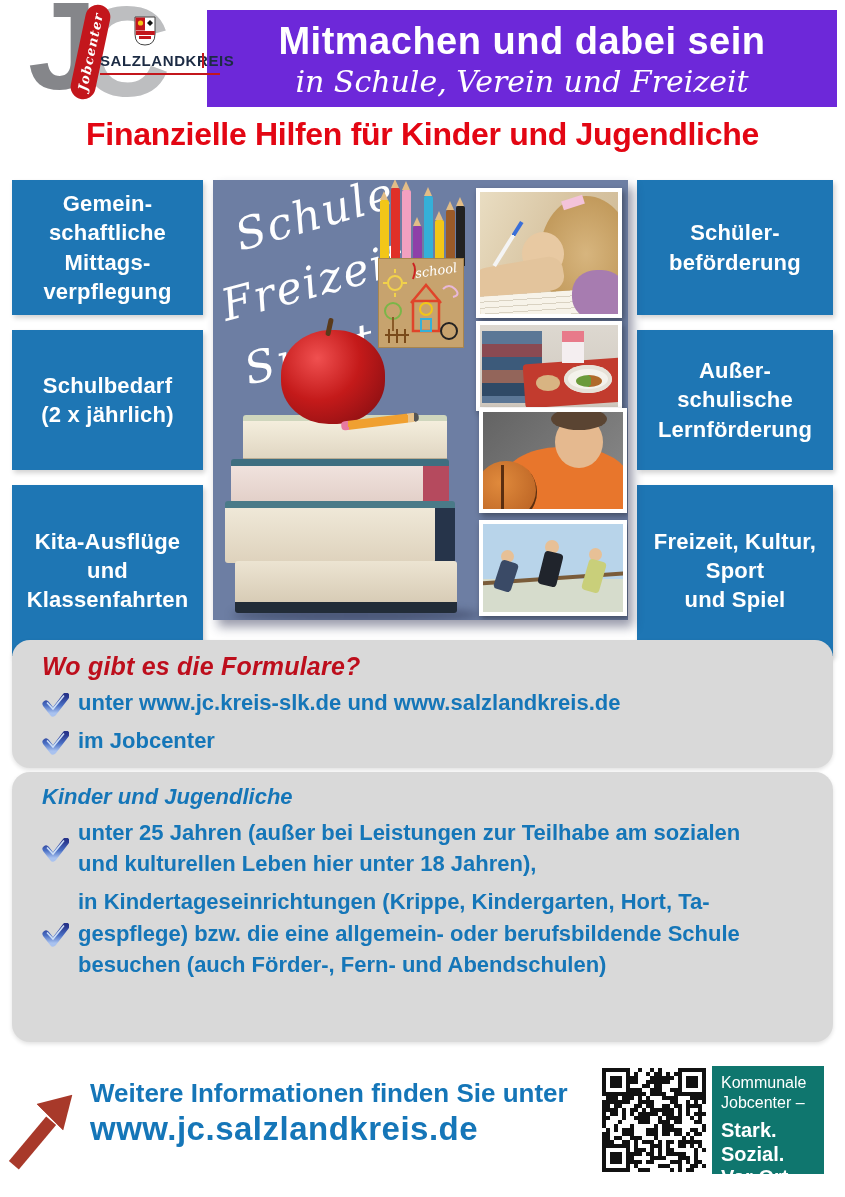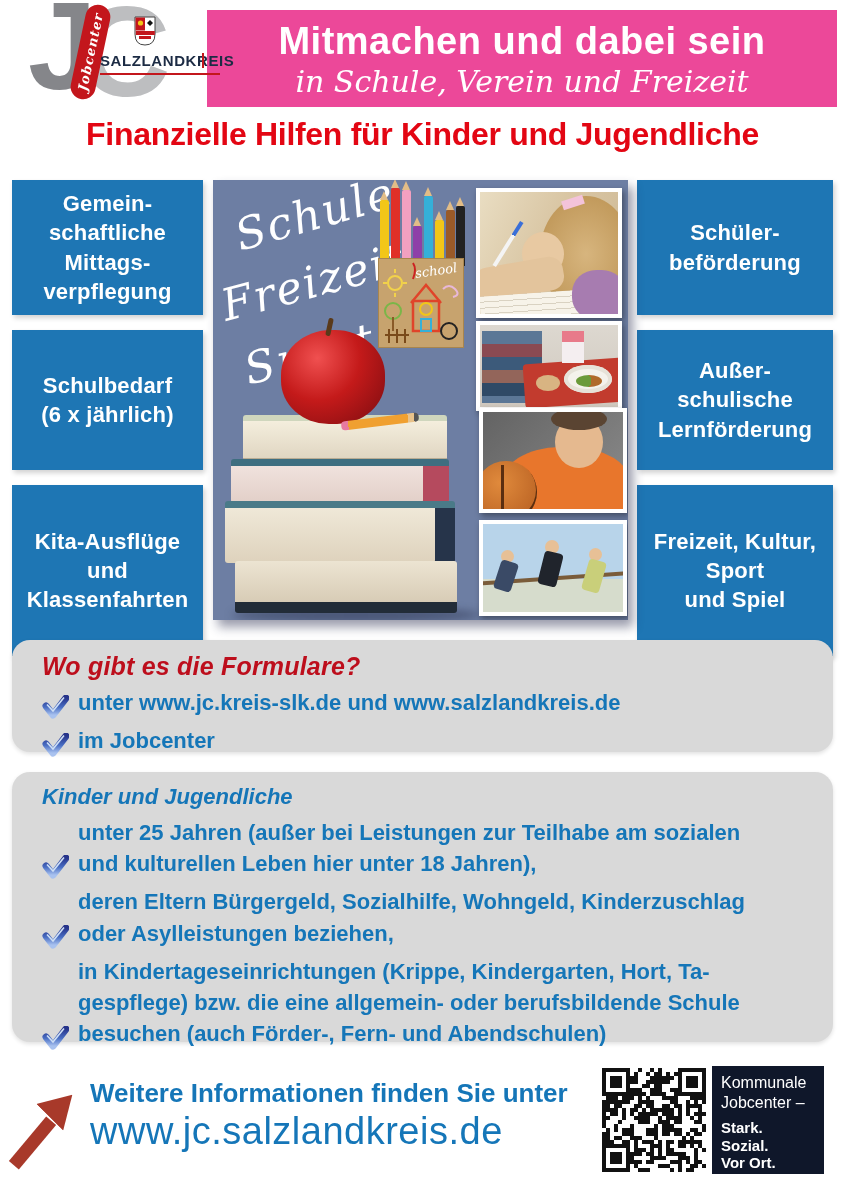--- a/index.html
+++ b/index.html
@@ -14,21 +14,21 @@
   .ribbon{left:64px;top:4px;width:25px;height:96px;background:#c3161c;border-radius:13px;
           transform:rotate(12deg);display:flex;align-items:center;justify-content:center;z-index:3}
   .ribbon span{writing-mode:vertical-rl;transform:rotate(180deg);color:#fff;font-style:italic;
           font-weight:bold;font-size:13px;letter-spacing:1px;font-family:"DejaVu Serif",serif}
   .crest{left:120px;top:16px;z-index:4}
   .wordmark{left:86px;top:52px;font-size:15px;font-weight:bold;color:#1c2b44;letter-spacing:.6px;z-index:4}
   .wordbar{left:188px;top:53px;width:2px;height:15px;background:#c3161c;z-index:5}
   .wordline{left:86px;top:73px;width:120px;height:2px;background:#c3161c;z-index:4}
 
   
-  .banner{left:207px;top:10px;width:630px;height:97px;background:#ec4899;color:#fff;text-align:center;padding-top:10px}
+  .banner{left:207px;top:10px;width:630px;height:97px;background:#6d28d9;color:#fff;text-align:center;padding-top:10px}
   .banner-title{font-size:38px;font-weight:bold;letter-spacing:.5px}
   .banner-sub{font-size:30px;font-style:italic;font-family:"DejaVu Serif",serif;margin-top:1px}
   .headline{left:0;top:116px;width:845px;text-align:center;font-size:32px;font-weight:bold;
             color:#e30613;letter-spacing:-.3px}
 
   
   .benefit{background:#1e76b4;color:#fff;font-weight:bold;font-size:22px;line-height:1.32;
            text-align:center;display:flex;align-items:center;justify-content:center;
            white-space:pre-line;box-shadow:2px 3px 5px rgba(0,0,0,.18);letter-spacing:.2px}
   .bl{left:12px;width:191px}.br{left:637px;width:196px}
@@ -48,38 +48,38 @@
   .pcl i{position:absolute;top:-9px;left:0;width:0;height:0;border-left:4.5px solid transparent;
          border-right:4.5px solid transparent;border-bottom:9px solid #e2bd87;display:block}
   .school-label{position:absolute;right:6px;top:4px;color:#fff;font-family:"DejaVu Serif",serif;
                 font-style:italic;font-size:13px;transform:rotate(-8deg)}
 
   
   .graybox{left:12px;width:821px;background:#d9d9d9;border-radius:18px;padding:12px 22px 12px 30px;
            box-shadow:0 2px 4px rgba(0,0,0,.12)}
   .gb-title{color:#bd0e1c;font-style:italic;font-weight:bold;font-size:25px;letter-spacing:.2px}
   .gb-sub{color:#1576b8;font-style:italic;font-weight:bold;font-size:22px;margin-top:0}
-  .citem{display:flex;align-items:flex-end;margin-top:7px}
+  .citem{display:flex;align-items:center;margin-top:7px}
   .citem svg{flex:0 0 27px;margin:3px 9px 0 0}
   .ctext{white-space:pre-line;color:#1576b8;font-weight:bold;font-size:22px;line-height:1.42}
   .ctext.big{font-size:22px;line-height:1.4}
 
   
   .f-info{left:90px;top:1078px;font-size:26px;font-weight:bold;color:#1576b8}
-  .f-url{left:90px;top:1110px;font-size:38px;font-weight:normal;color:#1576b8;letter-spacing:.5px}
+  .f-url{left:90px;top:1110px;font-size:33px;font-weight:bold;color:#1576b8;letter-spacing:.5px}
   .arrowbox{left:12px;top:1086px;width:78px;height:78px}
   .arrow-tail{position:absolute;left:14px;top:28px;width:13px;height:58px;background:#a8392a;transform:rotate(40deg)}
   .arrow-head{position:absolute;left:30px;top:4px;width:38px;height:32px;background:#a8392a;
               clip-path:polygon(50% 0,0 100%,100% 100%);transform:rotate(45deg)}
   .qr{left:600px;top:1066px;display:grid;grid-template-columns:repeat(26,4px);grid-auto-rows:4px;
       background:#fff;border:2px solid #fff}
   .qm{width:4px;height:4px}.qm.on{background:#111}
-  .brand{left:712px;top:1066px;width:112px;height:108px;background:#0f172a;color:#fff;padding:7px 9px}
+  .brand{left:712px;top:1066px;width:112px;height:108px;background:#0f766e;color:#fff;padding:7px 9px}
   .brand-name{font-size:16px;line-height:1.22;white-space:pre-line}
-  .brand-tag{font-size:15px;line-height:1.18;font-weight:bold;white-space:pre-line;margin-top:7px}
+  .brand-tag{font-size:20px;line-height:1.18;font-weight:bold;white-space:pre-line;margin-top:7px}
 </style>
 </head>
 <body>
 
 <svg width="0" height="0" style="position:absolute" aria-hidden="true">
   <defs>
     <linearGradient id="chkg" x1="0" y1="0" x2="0" y2="1">
       <stop offset="0" stop-color="#27348b"></stop>
         <stop offset=".55" stop-color="#4a6fc4"></stop>
         <stop offset="1" stop-color="#a9c2ef"></stop>
@@ -113,21 +113,21 @@
     <div class="banner-sub">in Schule, Verein und Freizeit</div>
   </div>
 
   <div class="abs headline">Finanzielle Hilfen für Kinder und Jugendliche</div>
 
   <div class="abs benefit bl row1">Gemein-
 schaftliche
 Mittags-
 verpflegung</div>
   <div class="abs benefit bl row2">Schulbedarf
-(6 x jährlich)</div>
+(2 x jährlich)</div>
   <div class="abs benefit bl row3">Kita-Ausflüge
 und
 Klassenfahrten</div>
 
   <div class="abs benefit br row1">Schüler-
 beförderung</div>
   <div class="abs benefit br row2">Außer-
 schulische
 Lernförderung</div>
   <div class="abs benefit br row3">Freizeit, Kultur,
@@ -241,21 +241,21 @@
         <div class="abs" style="left:18px;top:26px;width:13px;height:13px;border-radius:50%;background:#e7c096"></div>
         <div class="abs" style="left:14px;top:37px;width:18px;height:30px;background:#3a4a66;transform:rotate(18deg);border-radius:4px"></div>
         <div class="abs" style="left:62px;top:16px;width:14px;height:14px;border-radius:50%;background:#e7c096"></div>
         <div class="abs" style="left:58px;top:28px;width:19px;height:34px;background:#20242c;transform:rotate(14deg);border-radius:4px"></div>
         <div class="abs" style="left:106px;top:24px;width:13px;height:13px;border-radius:50%;background:#e7c096"></div>
         <div class="abs" style="left:102px;top:36px;width:18px;height:32px;background:#c9cf7a;transform:rotate(16deg);border-radius:4px"></div>
       </div>
     </div>
   </div>
 
-  <div class="abs graybox" style="top:640px;height:112px">
+  <div class="abs graybox" style="top:640px;height:128px">
     <div class="gb-title">Wo gibt es die Formulare?</div>
     <div class="citem">
       <svg viewBox="0 0 27 24" width="27" height="24">
         <path d="M4 11 L11 20 L24 3" fill="none" stroke="url(#chkg)" stroke-width="7" stroke-linecap="round" stroke-linejoin="round"></path>
         <path d="M5 9.5 L11 16 L22 2.5" fill="none" stroke="#cfe0f6" stroke-width="1.6"></path>
       </svg>
       <span class="ctext big">unter www.jc.kreis-slk.de und www.salzlandkreis.de</span>
     </div>
     <div class="citem">
       <svg viewBox="0 0 27 24" width="27" height="24">
@@ -274,28 +274,20 @@
         <path d="M5 9.5 L11 16 L22 2.5" fill="none" stroke="#cfe0f6" stroke-width="1.6"></path>
       </svg>
       <span class="ctext">unter 25 Jahren (außer bei Leistungen zur Teilhabe am sozialen
 und kulturellen Leben hier unter 18 Jahren),</span>
     </div>
     <div class="citem">
       <svg viewBox="0 0 27 24" width="27" height="24">
         <path d="M4 11 L11 20 L24 3" fill="none" stroke="url(#chkg)" stroke-width="7" stroke-linecap="round" stroke-linejoin="round"></path>
         <path d="M5 9.5 L11 16 L22 2.5" fill="none" stroke="#cfe0f6" stroke-width="1.6"></path>
       </svg>
-      <span class="ctext">deren Eltern Bürgergeld, Sozialhilfe, Wohngeld, Kinderzuschlag
-oder Asylleistungen beziehen,</span>
-    </div>
-    <div class="citem">
-      <svg viewBox="0 0 27 24" width="27" height="24">
-        <path d="M4 11 L11 20 L24 3" fill="none" stroke="url(#chkg)" stroke-width="7" stroke-linecap="round" stroke-linejoin="round"></path>
-        <path d="M5 9.5 L11 16 L22 2.5" fill="none" stroke="#cfe0f6" stroke-width="1.6"></path>
-      </svg>
       <span class="ctext">in Kindertageseinrichtungen (Krippe, Kindergarten, Hort, Ta-
 gespflege) bzw. die eine allgemein- oder berufsbildende Schule
 besuchen (auch Förder-, Fern- und Abendschulen)</span>
     </div>
   </div>
 
   <div class="abs arrowbox">
     <div class="arrow-tail"></div>
     <div class="arrow-head"></div>
   </div>

